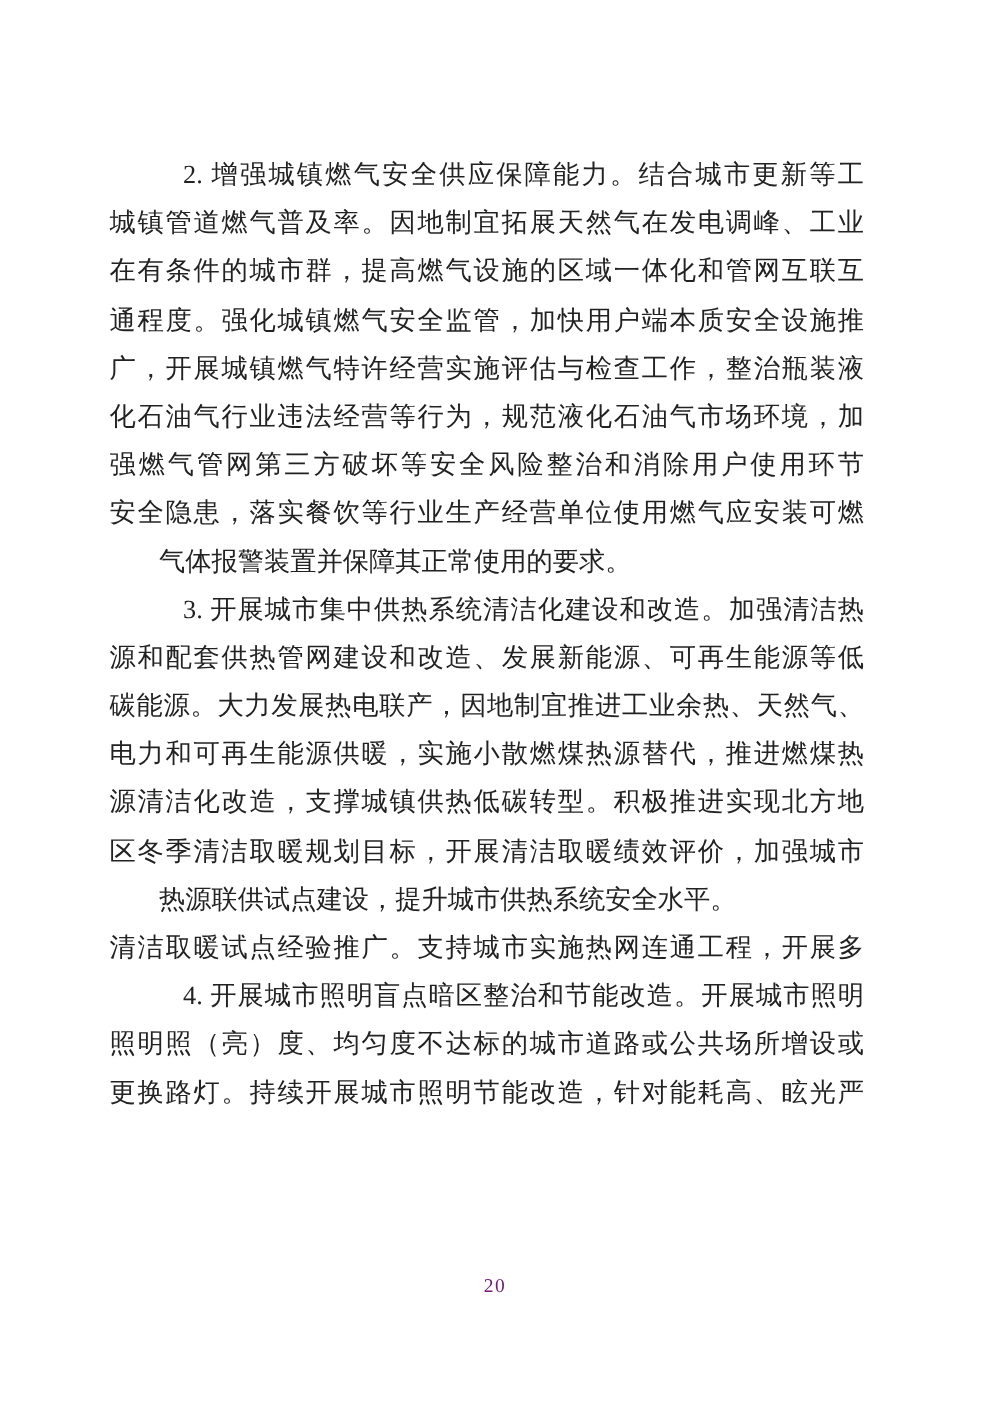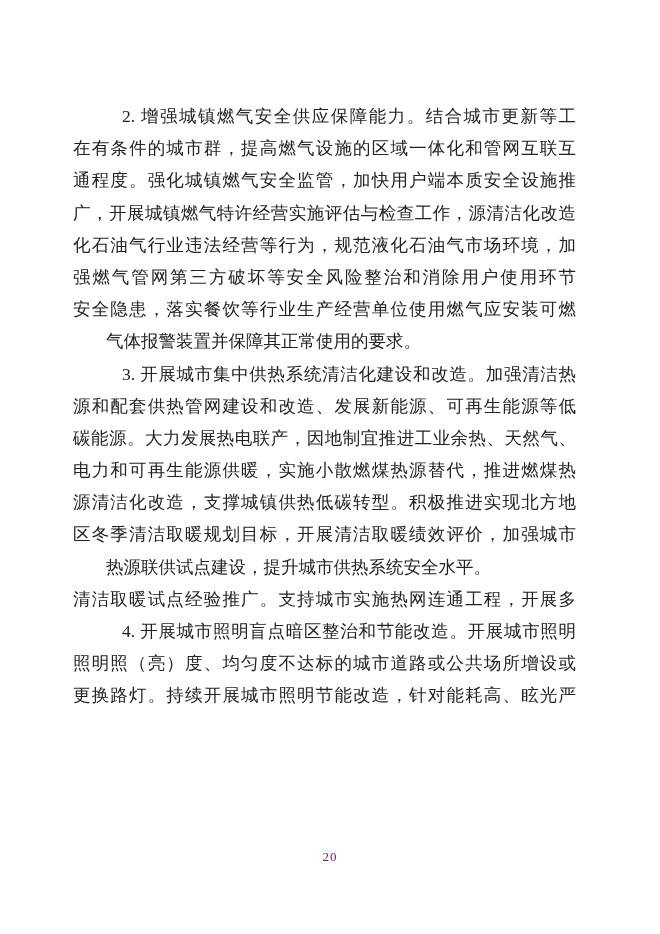--- a/index.html
+++ b/index.html
@@ -56,23 +56,24 @@
   }
 </style>
 </head>
 <body>
 
 <div class="page">
   <div class="text-block">
 
     <div class="para">
       <div class="line first">2. 增强城镇燃气安全供应保障能力。结合城市更新等工</div>
+      <div class="line">城镇管道燃气普及率。因地制宜拓展天然气在发电调峰、工业</div>
       <div class="line">在有条件的城市群，提高燃气设施的区域一体化和管网互联互</div>
       <div class="line">通程度。强化城镇燃气安全监管，加快用户端本质安全设施推</div>
-      <div class="line">广，开展城镇燃气特许经营实施评估与检查工作，源清洁化改造</div>
+      <div class="line">广，开展城镇燃气特许经营实施评估与检查工作，整治瓶装液</div>
       <div class="line">化石油气行业违法经营等行为，规范液化石油气市场环境，加</div>
       <div class="line">强燃气管网第三方破坏等安全风险整治和消除用户使用环节</div>
       <div class="line">安全隐患，落实餐饮等行业生产经营单位使用燃气应安装可燃</div>
       <div class="line end">气体报警装置并保障其正常使用的要求。</div>
     </div>
 
     <div class="para">
       <div class="line first">3. 开展城市集中供热系统清洁化建设和改造。加强清洁热</div>
       <div class="line">源和配套供热管网建设和改造、发展新能源、可再生能源等低</div>
       <div class="line">碳能源。大力发展热电联产，因地制宜推进工业余热、天然气、</div>

